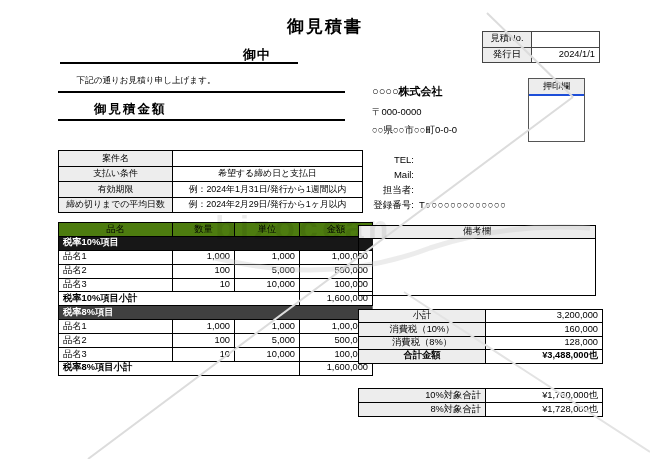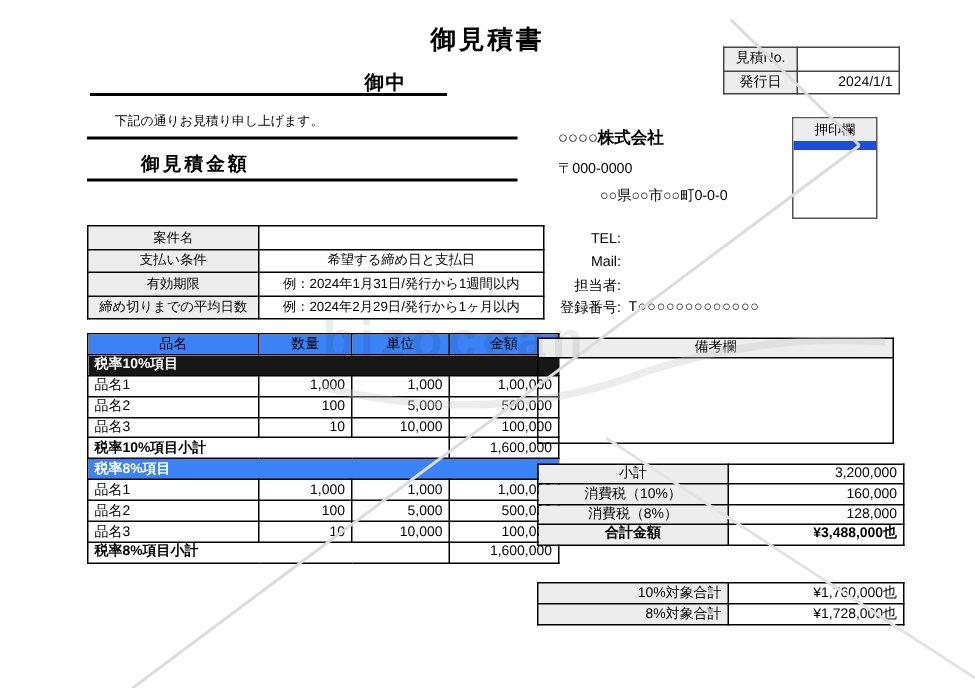--- a/index.html
+++ b/index.html
@@ -29,35 +29,35 @@
   
   .rule{left:58px;width:287px;height:2px;background:#000;}
   #amount-label{left:94px;top:101px;font-size:12.5px;font-weight:bold;letter-spacing:2px;}
   #amount-value{left:180px;top:101px;width:130px;text-align:right;font-size:12.5px;font-weight:bold;}
   
   #conditions{left:58px;top:150px;}
   #conditions td{height:14.5px;font-size:8.9px;}
   
   #issuer-company{left:372px;top:84px;font-size:11px;font-weight:bold;}
   #issuer-postal{left:372px;top:106px;font-size:9.5px;}
-  #issuer-address{left:372px;top:124px;font-size:9.5px;margin-left:28px;}
+  #issuer-address{left:372px;top:124px;font-size:9.5px;}
   .contact-lbl{left:352px;width:62px;text-align:right;font-size:9.5px;}
   #reg-value{left:419px;top:199px;font-size:9.5px;letter-spacing:0.5px;}
   
   #stamp{left:528px;top:78px;width:55px;border:1px solid #555;background:#fff;}
-  #stamp-head{height:15px;background:#ededed;border-bottom:6px solid #1d4ed8;
+  #stamp-head{height:15px;background:#ededed;border-bottom:2px solid #1d4ed8;
               text-align:center;font-size:9px;line-height:15px;}
   #stamp-body{height:45px;}
   
   #items{left:58px;top:222px;}
   #items td,#items th{height:12.9px;}
-  #items th{background:#3b82f6;text-align:center;}
+  #items th{background:#4d7c0f;text-align:center;}
   .sec{color:#fff;font-weight:bold;text-align:left;}
   .sec10{background:#171717;border-color:#171717 #171717 #000 #000;}
-  .sec8{background:#3b82f6;border-color:#7d7d7d #7d7d7d #000 #000;}
+  .sec8{background:#404040;border-color:#7d7d7d #7d7d7d #000 #000;}
   .subl{font-weight:bold;text-align:left;}
   
   #remarks{left:358px;top:225px;}
   #remarks .body{height:56px;}
   
   #summary{left:358px;top:309px;}
   #summary td{height:12.4px;}
   
   #taxtotals{left:358px;top:388px;}
   #taxtotals td{height:13.2px;}

